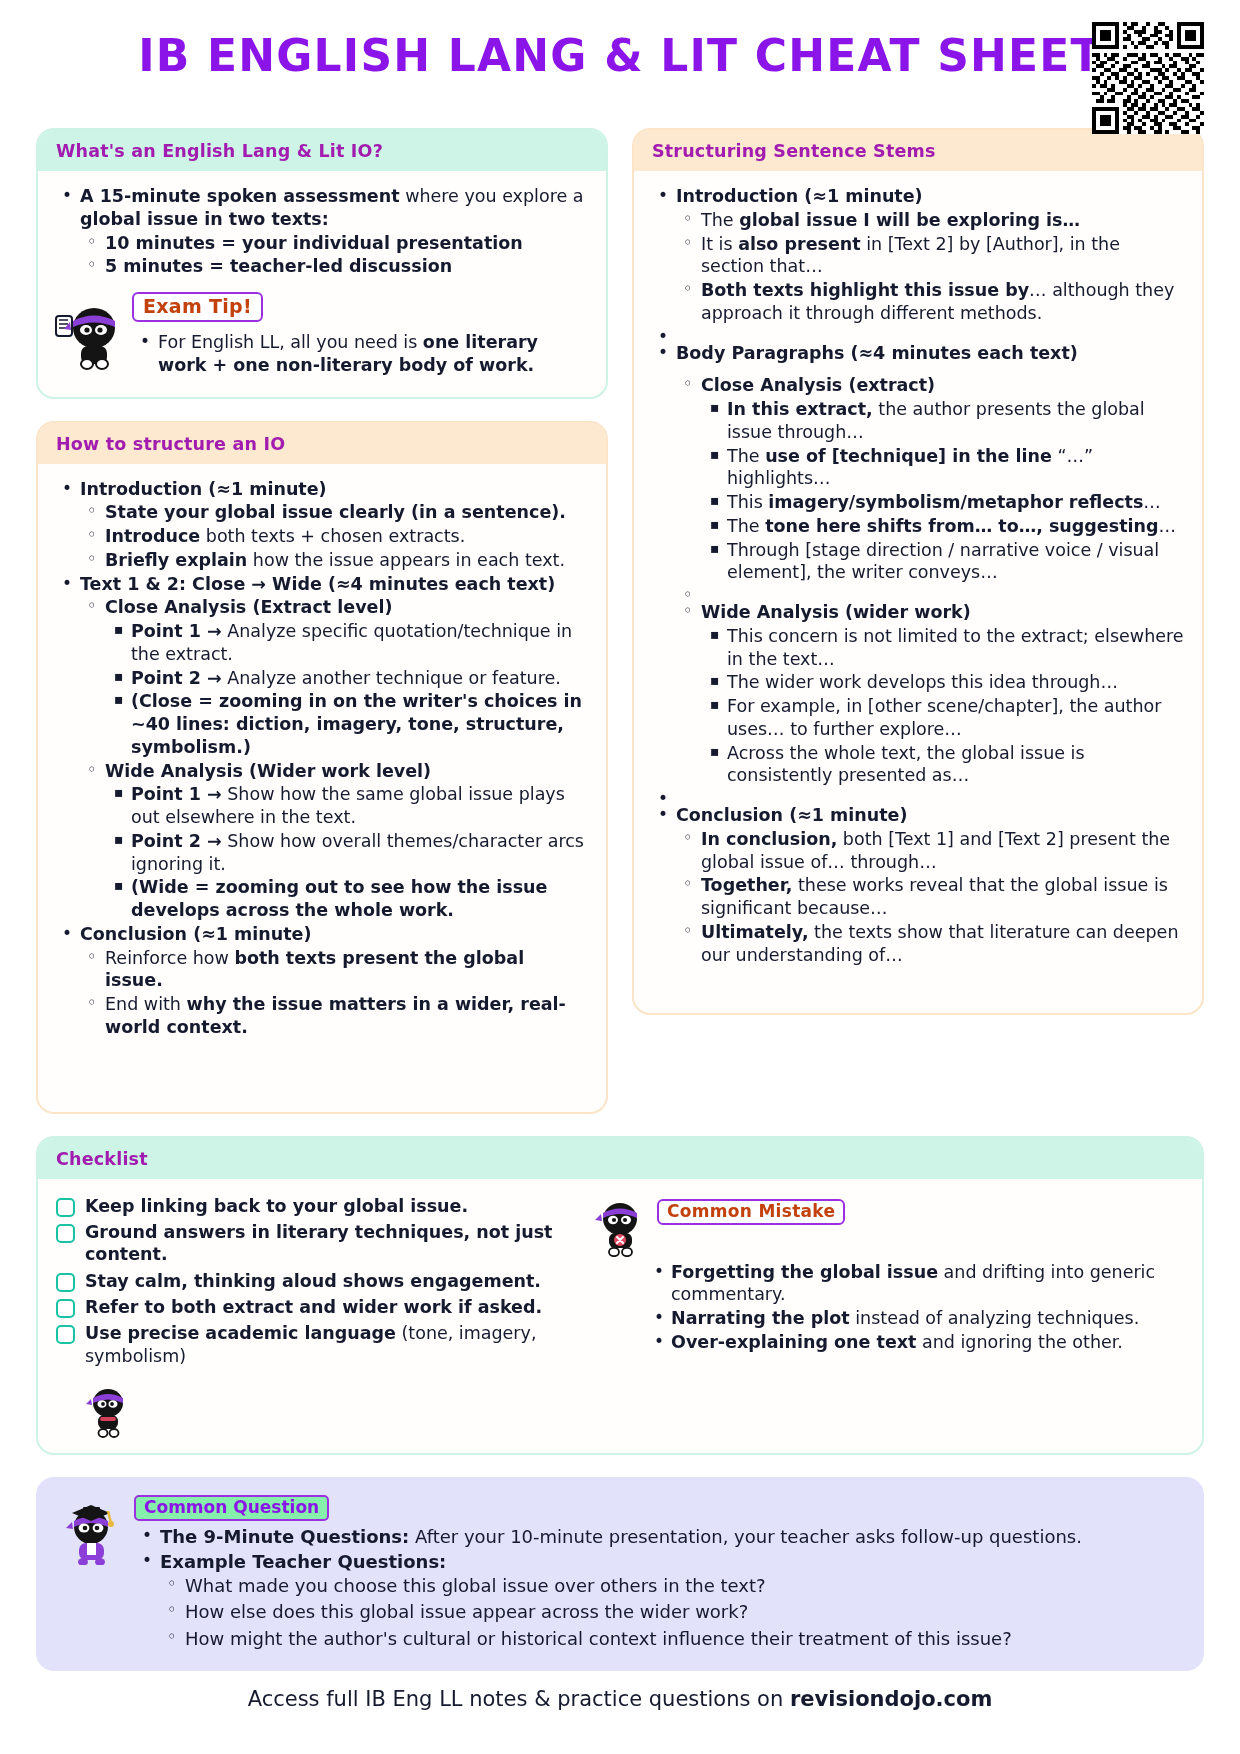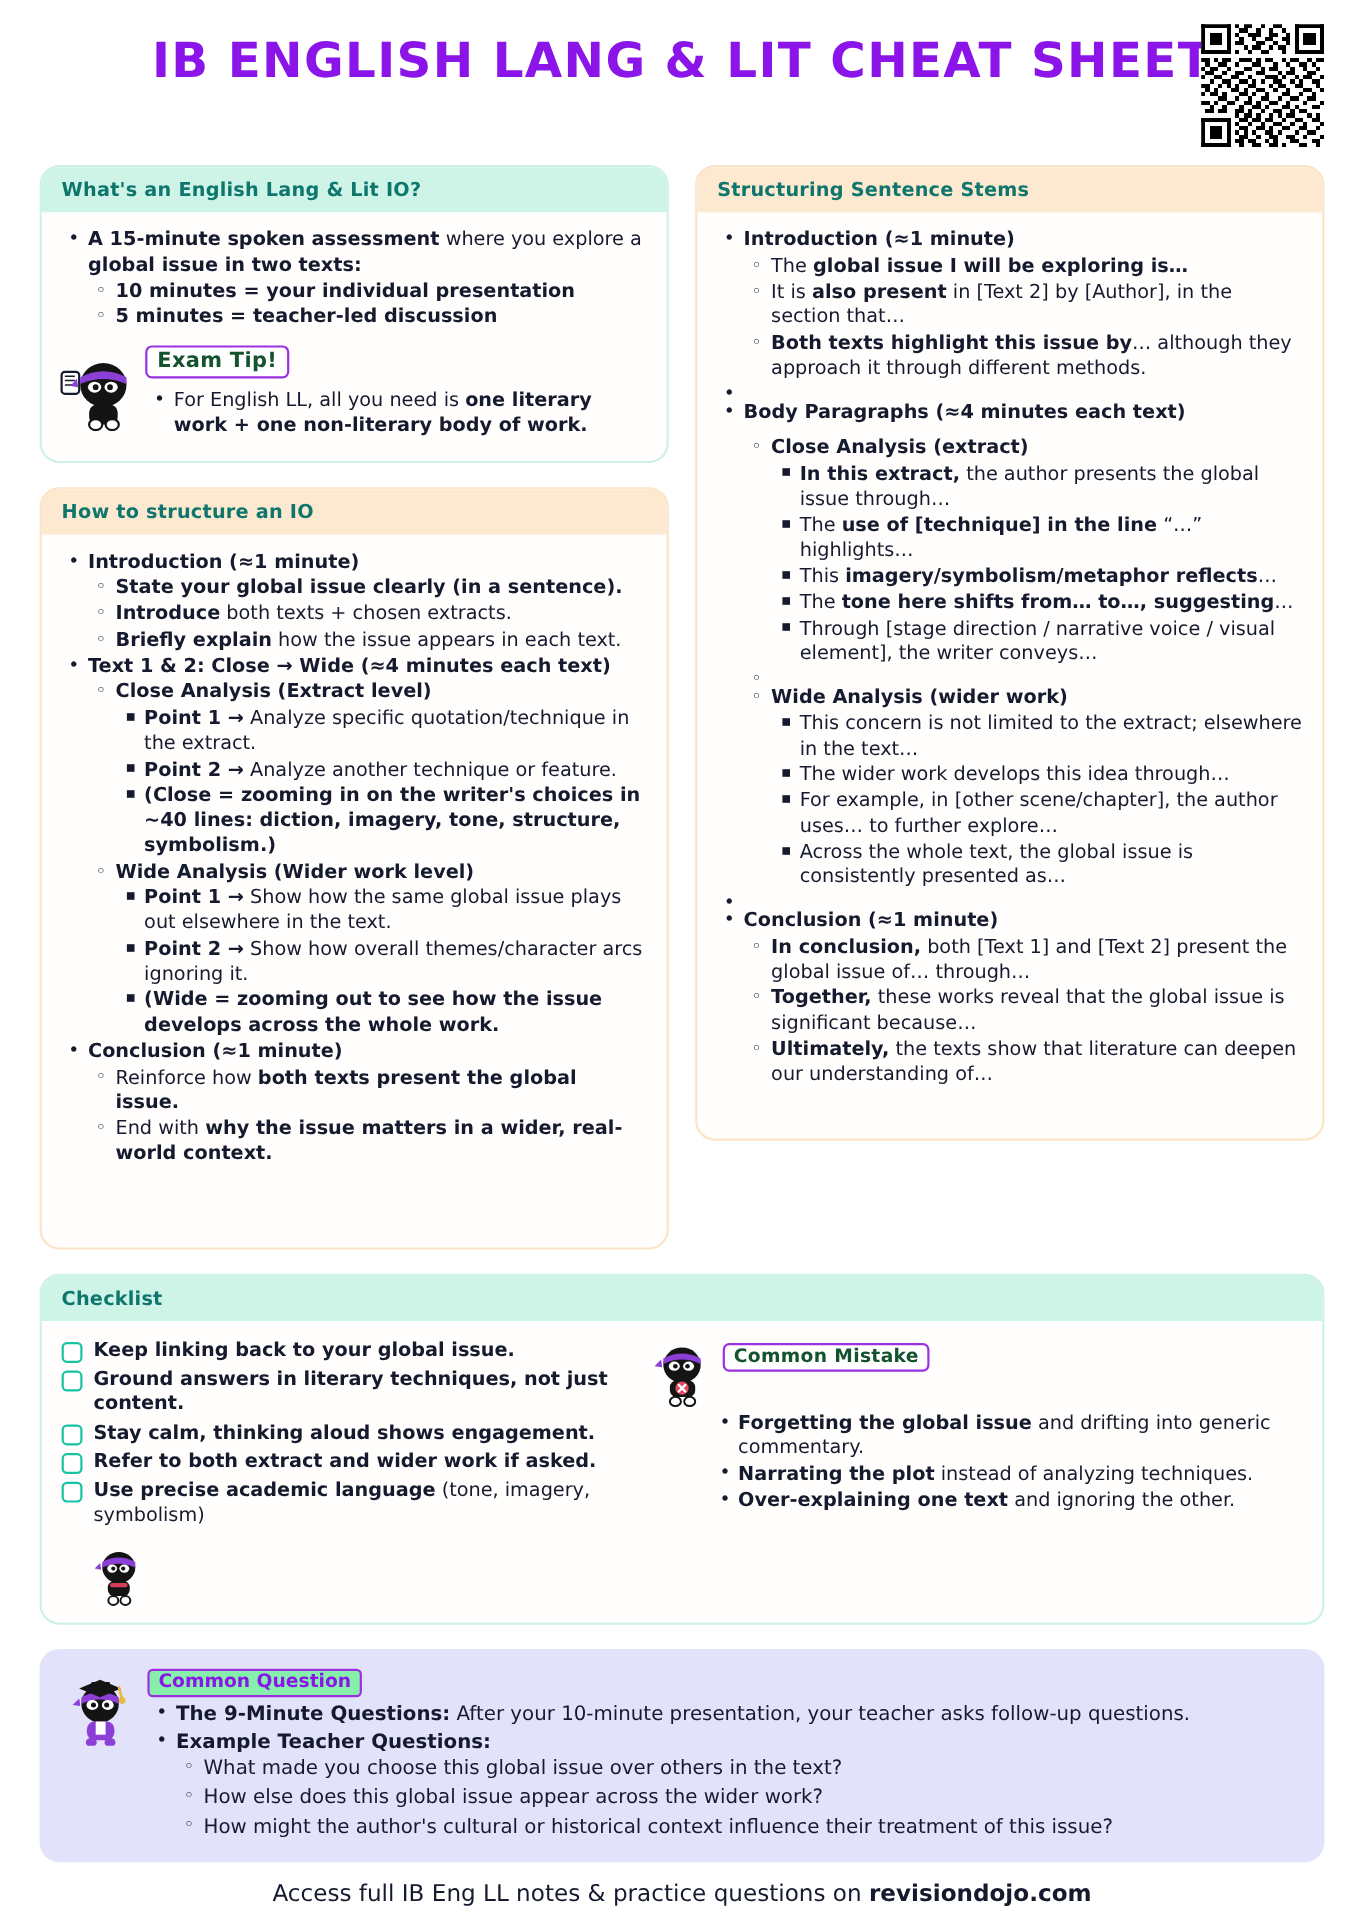--- a/index.html
+++ b/index.html
@@ -6,21 +6,21 @@
   html, body {
     width: 1240px; height: 1754px;
     background: #ffffff;
     font-family: "DejaVu Sans", sans-serif;
     color: #151a2e;
     overflow: hidden;
   }
   .page { position: relative; width: 1240px; height: 1754px; padding: 0 36px; }
 
   
-  .header { position: relative; height: 150px; }
+  .header { position: relative; height: 128px; }
   .title {
     position: absolute; left: 0; right: 0; top: 30px;
     text-align: center;
     font-family: "DejaVu Sans", sans-serif;
     font-size: 44px; font-weight: 700; letter-spacing: 1.2px;
     color: #8b15e8; text-transform: uppercase;
   }
   .qr { position: absolute; right: 0; top: 22px; width: 112px; height: 112px; }
   .qr svg { display: block; }
 
@@ -31,21 +31,21 @@
     border-radius: 18px;
     border: 2px solid #cdf3e6;
     background: #fffefc;
     margin-bottom: 22px;
     overflow: hidden;
   }
   .card.peach { border-color: #fbe4c7; }
   .card-head {
     padding: 11px 18px 10px 18px;
     font-size: 17.5px; font-weight: 700; letter-spacing: .2px;
-    background: #cdf4e7; color: #0f766e;
+    background: #cdf4e7; color: #a21caf;
     border-radius: 14px 14px 0 0;
   }
   .card.peach > .card-head { background: #fde8d0; }
   .card-body { padding: 14px 18px 20px 16px; }
 
   
   ul { list-style: none; }
   li { position: relative; line-height: 1.30; }
   .l1 > li { padding-left: 26px; margin-bottom: 1px; font-size: 17.5px; }
   .l1 > li::before {
@@ -67,21 +67,21 @@
   .gap { height: 15px; }
   .gap-sm { height: 9px; }
 
   
   .tipwrap { position: relative; margin-top: 14px; padding-left: 78px; min-height: 84px; }
   .ninja { position: absolute; left: 0; top: 2px; width: 72px; height: 76px; }
   .tipbadge {
     display: inline-block;
     border: 2px solid #9b30e0; border-radius: 6px;
     padding: 1px 9px 3px 9px;
-    color: #14532d; font-size: 19px; font-weight: 700;
+    color: #c2410c; font-size: 19px; font-weight: 700;
     letter-spacing: .3px; background: #fff;
   }
   .tipbody { margin-top: 9px; }
   .tipbody ul > li { padding-left: 26px; font-size: 17.5px; }
   .tipbody ul > li::before {
     content: "\2022"; position: absolute; left: 8px; top: -1px; font-size: 17px;
   }
 
   
   .wide-card { border: 2px solid #cdf3e6; border-radius: 18px; background: #fffefc; overflow: hidden; }

